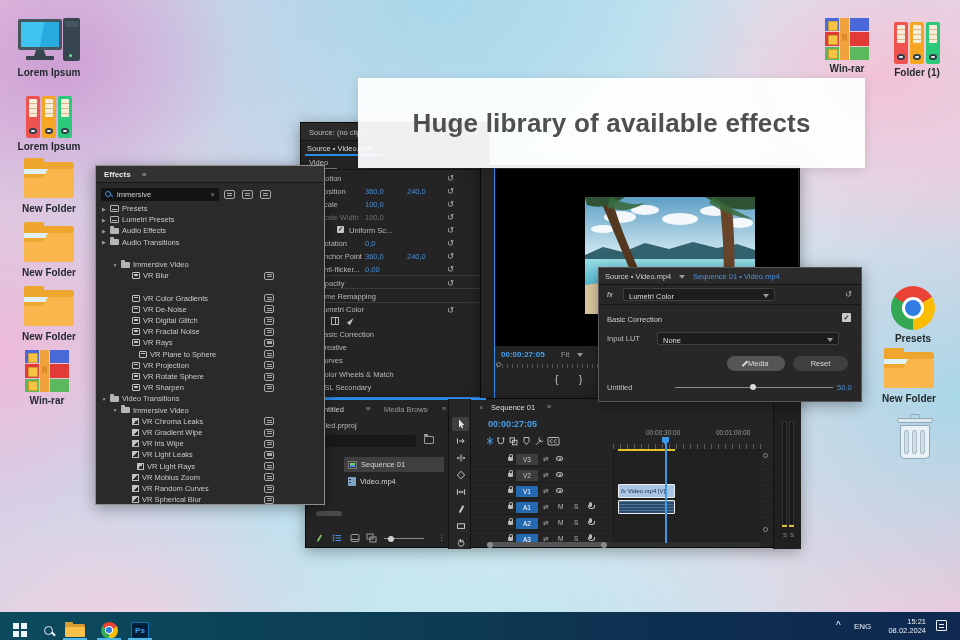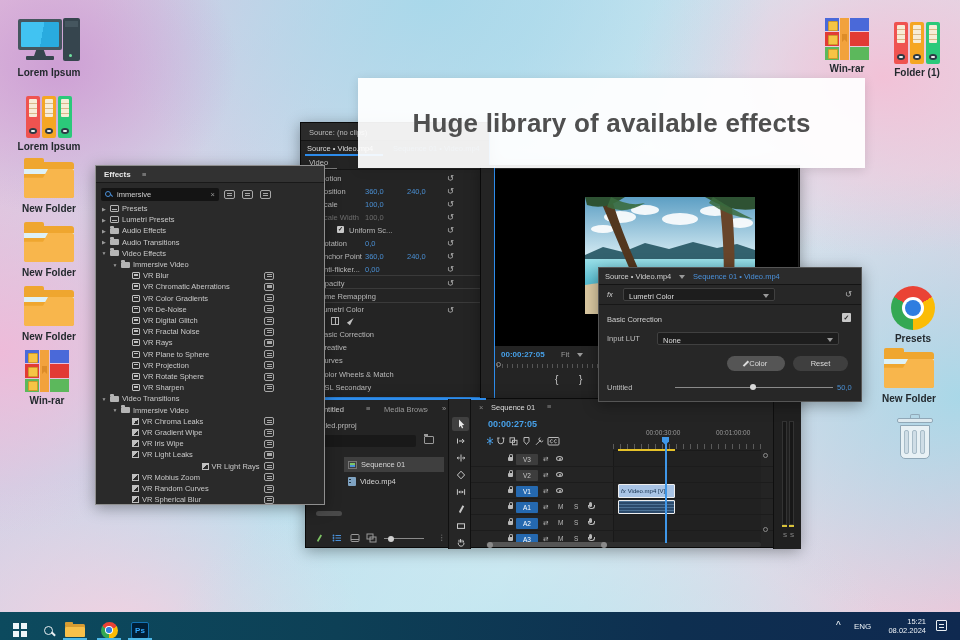--- a/index.html
+++ b/index.html
@@ -685,21 +685,21 @@
       </div>
       <span class="resetg" style="left:246px;top:4px">↺</span>
     </div>
     <span class="tx" style="left:8px;top:47px;color:#cfcfcf">Basic Correction</span>
     <span class="lucb" style="left:243px;top:45px">✓</span>
     <span class="tx" style="left:8px;top:66px;color:#bfbfbf">Input LUT</span>
     <div class="ddbox" style="left:58px;top:64px;width:182px">
       <span>None</span>
       <span class="caret" style="right:5px;top:5px;left:auto"></span>
     </div>
-    <div class="pill" style="left:128px;top:88px;width:58px;background:#555"><span class="wand"></span><span>Color</span></div>
+    <div class="pill" style="left:128px;top:88px;width:58px;background:#555"><span class="wand"></span><span>Media</span></div>
     <div class="pill" style="left:194px;top:88px;width:55px;background:#3f3f3f"><span>Reset</span></div>
     <span class="tx" style="left:8px;top:115px;color:#bfbfbf">Untitled</span>
     <div id="lu-int-line"></div>
     <div id="lu-int-knob"></div>
     <span class="tx" style="left:238px;top:115px;color:#4a8fd3">50,0</span>
   </div>
 
   <div class="pwin" id="fxwin">
     <div id="fxhead">
       <span class="tx" style="left:8px;top:4px;color:#e8e8e8;font-weight:700;font-size:8px">Effects</span>
@@ -727,42 +727,31 @@
         <div class="fx-row" style="top: 22.4px; padding-left: 5px;">
           <span class="tree-arrow">▶</span>
           <span class="ic-folder"></span>
           <span class="fx-label">Audio Effects</span>
         </div>
         <div class="fx-row" style="top: 33.6px; padding-left: 5px;">
           <span class="tree-arrow">▶</span>
           <span class="ic-folder"></span>
           <span class="fx-label">Audio Transitions</span>
         </div>
-        <div class="fx-row" style="top: 44.8px; padding-left: 5px;">
-          <span class="tree-arrow">▼</span>
-          <span class="ic-folder"></span>
-          <span class="fx-label">Video Effects</span>
-        </div>
         <div class="fx-row" style="top: 56px; padding-left: 16px;">
           <span class="tree-arrow">▼</span>
           <span class="ic-folder"></span>
           <span class="fx-label">Immersive Video</span>
         </div>
         <div class="fx-row" style="top: 67.2px; padding-left: 27px;">
           <span class="tree-arrow"></span>
           <span class="ic-effect"></span>
           <span class="fx-label">VR Blur</span>
           <span class="badge"></span>
         </div>
-        <div class="fx-row" style="top: 78.4px; padding-left: 27px;">
-          <span class="tree-arrow"></span>
-          <span class="ic-effect"></span>
-          <span class="fx-label">VR Chromatic Aberrations</span>
-          <span class="badge"></span>
-        </div>
         <div class="fx-row" style="top: 100.8px; padding-left: 27px;">
           <span class="tree-arrow"></span>
           <span class="ic-effect"></span>
           <span class="fx-label">VR De-Noise</span>
           <span class="badge"></span>
         </div>
         <div class="fx-row" style="top: 89.6px; padding-left: 27px;">
           <span class="tree-arrow"></span>
           <span class="ic-effect"></span>
           <span class="fx-label">VR Color Gradients</span>
@@ -779,21 +768,21 @@
           <span class="ic-effect"></span>
           <span class="fx-label">VR Fractal Noise</span>
           <span class="badge"></span>
         </div>
         <div class="fx-row" style="top: 134.4px; padding-left: 27px;">
           <span class="tree-arrow"></span>
           <span class="ic-effect"></span>
           <span class="fx-label">VR Rays</span>
           <span class="badge"></span>
         </div>
-        <div class="fx-row" style="top: 145.6px; padding-left: 27px;">
+        <div class="fx-row" style="top: 145.6px; padding-left: 34px;">
           <span class="tree-arrow"></span>
           <span class="ic-effect"></span>
           <span class="fx-label">VR Plane to Sphere</span>
           <span class="badge"></span>
         </div>
         <div class="fx-row" style="top: 156.8px; padding-left: 27px;">
           <span class="tree-arrow"></span>
           <span class="ic-effect"></span>
           <span class="fx-label">VR Projection</span>
           <span class="badge"></span>
@@ -837,21 +826,21 @@
           <span class="ic-transition"></span>
           <span class="fx-label">VR Iris Wipe</span>
           <span class="badge"></span>
         </div>
         <div class="fx-row" style="top: 246.4px; padding-left: 27px;">
           <span class="tree-arrow"></span>
           <span class="ic-transition"></span>
           <span class="fx-label">VR Light Leaks</span>
           <span class="badge"></span>
         </div>
-        <div class="fx-row" style="top: 257.6px; padding-left: 32px; justify-content: center;">
+        <div class="fx-row" style="top: 257.6px; padding-left: 32px;">
           <span class="tree-arrow"></span>
           <span class="ic-transition"></span>
           <span class="fx-label">VR Light Rays</span>
           <span class="badge"></span>
         </div>
         <div class="fx-row" style="top: 268.8px; padding-left: 27px;">
           <span class="tree-arrow"></span>
           <span class="ic-transition"></span>
           <span class="fx-label">VR Mobius Zoom</span>
           <span class="badge"></span>

